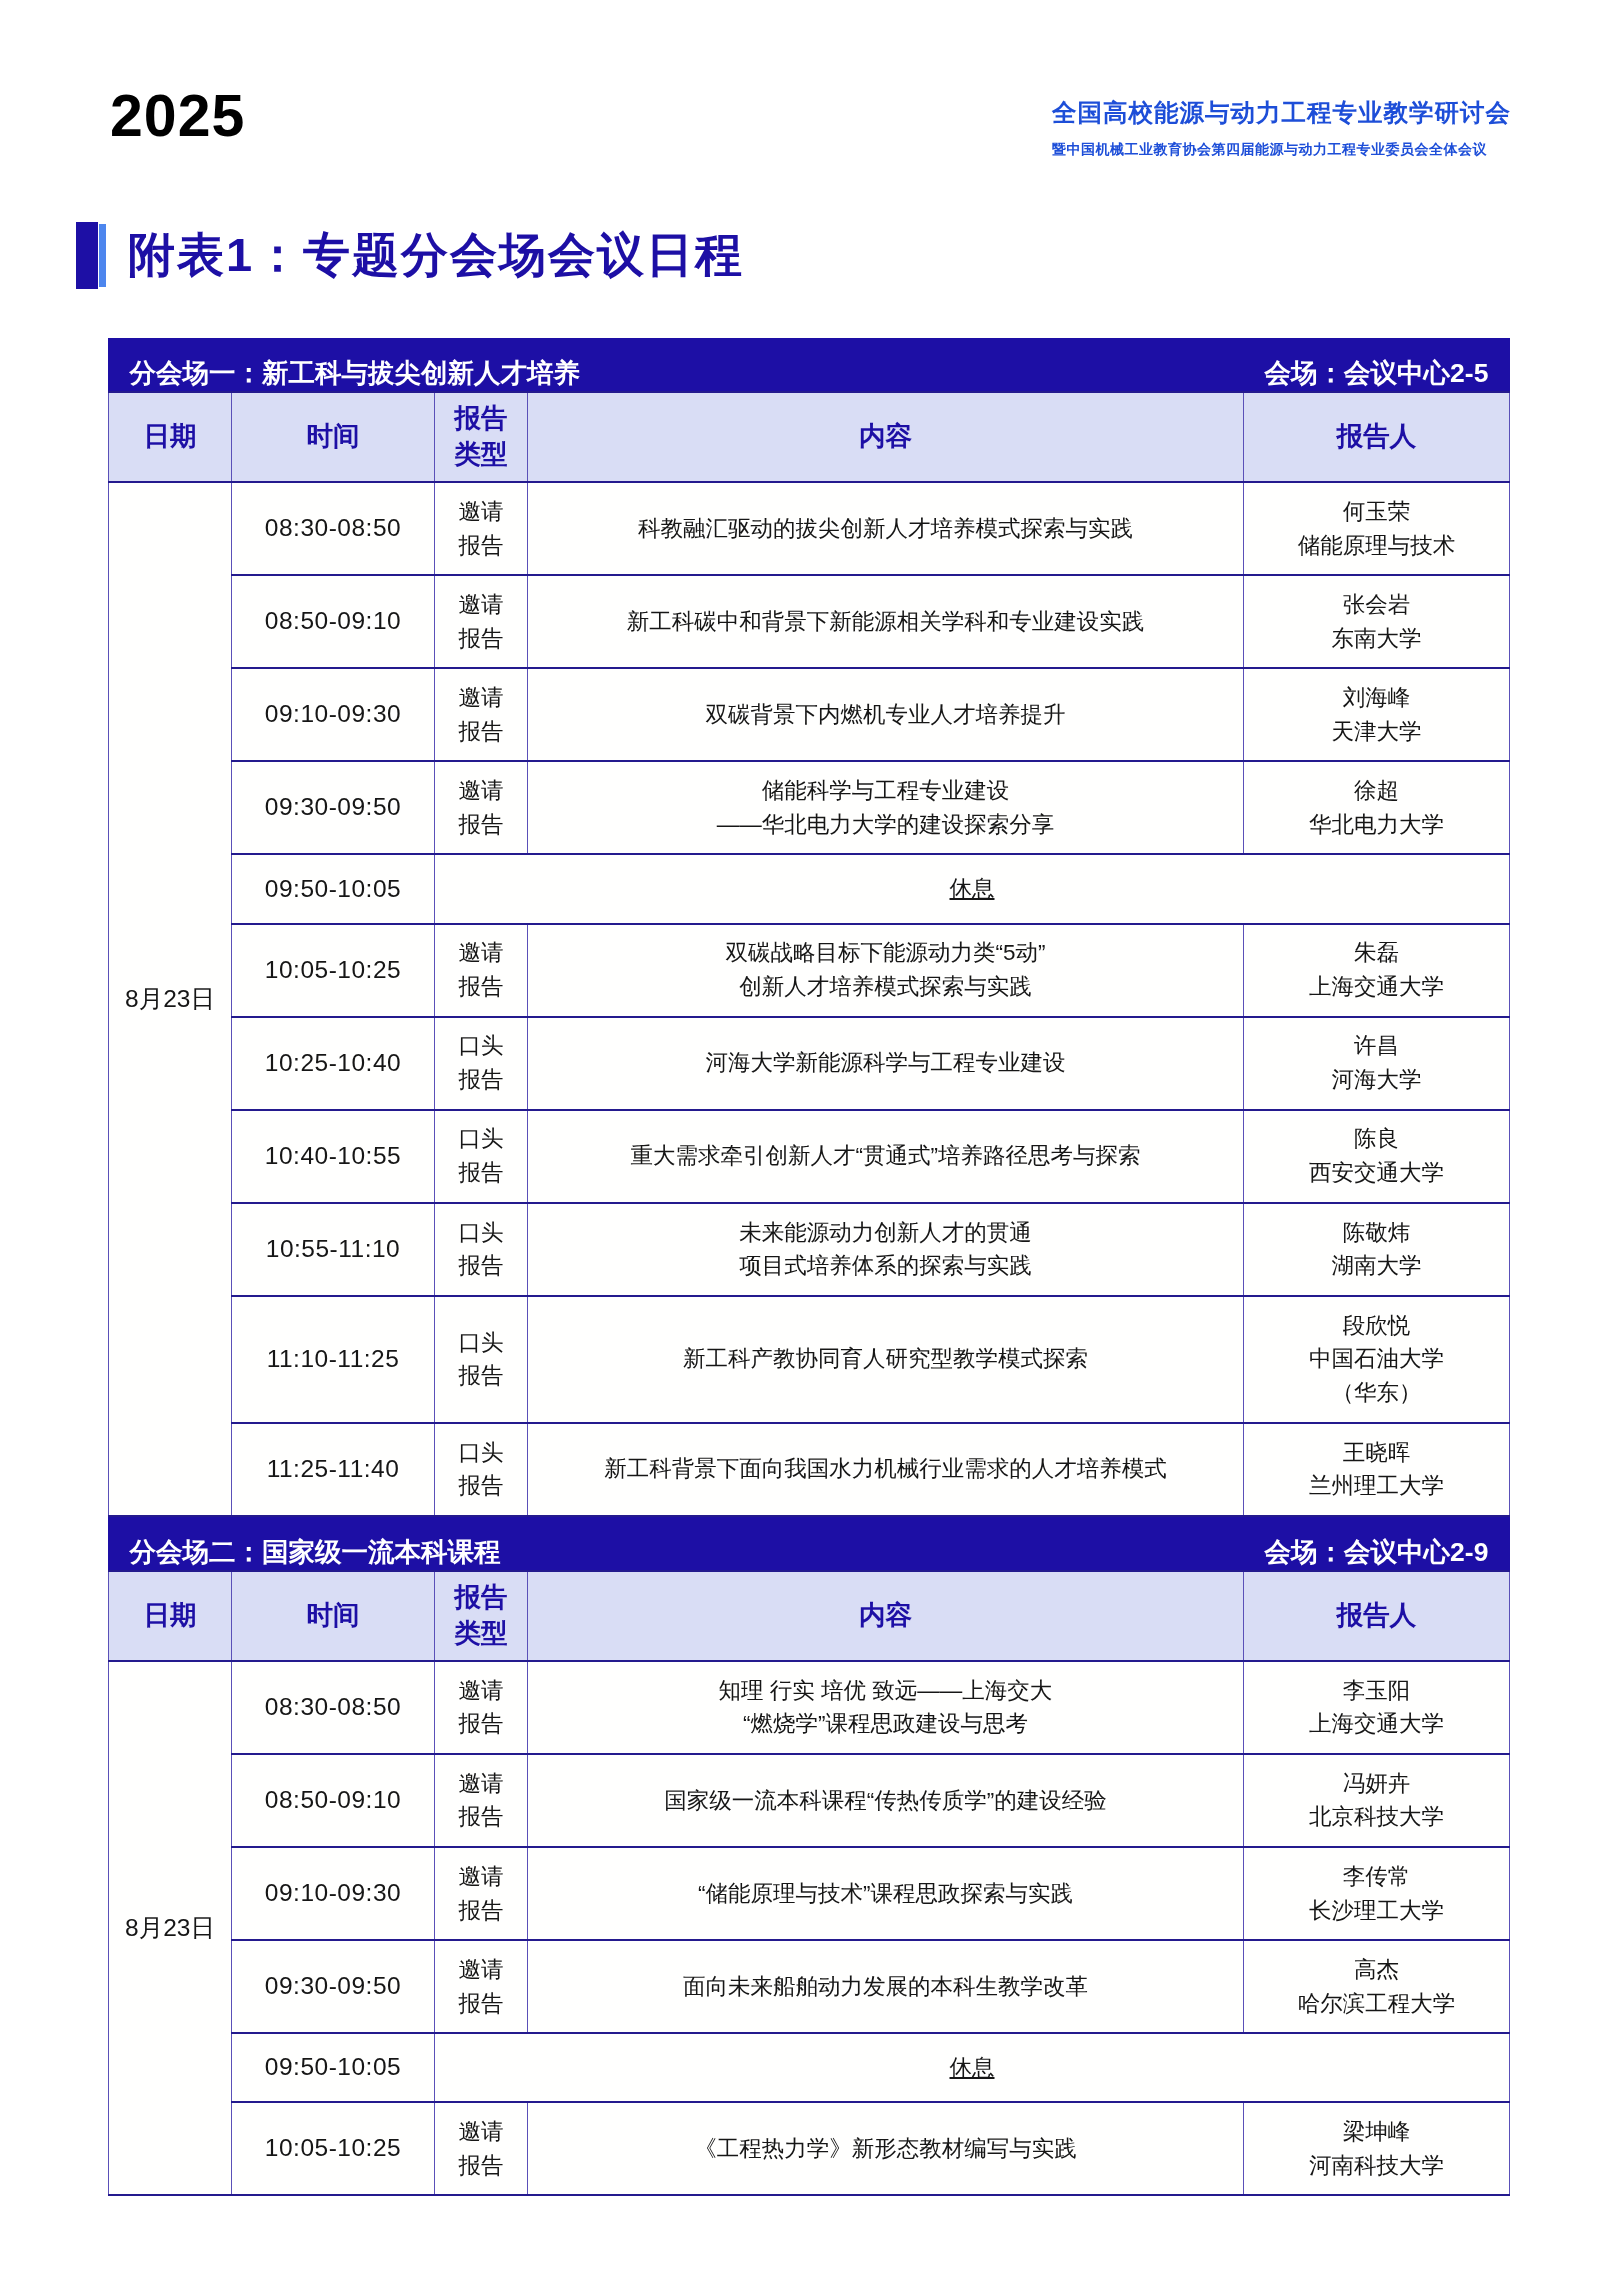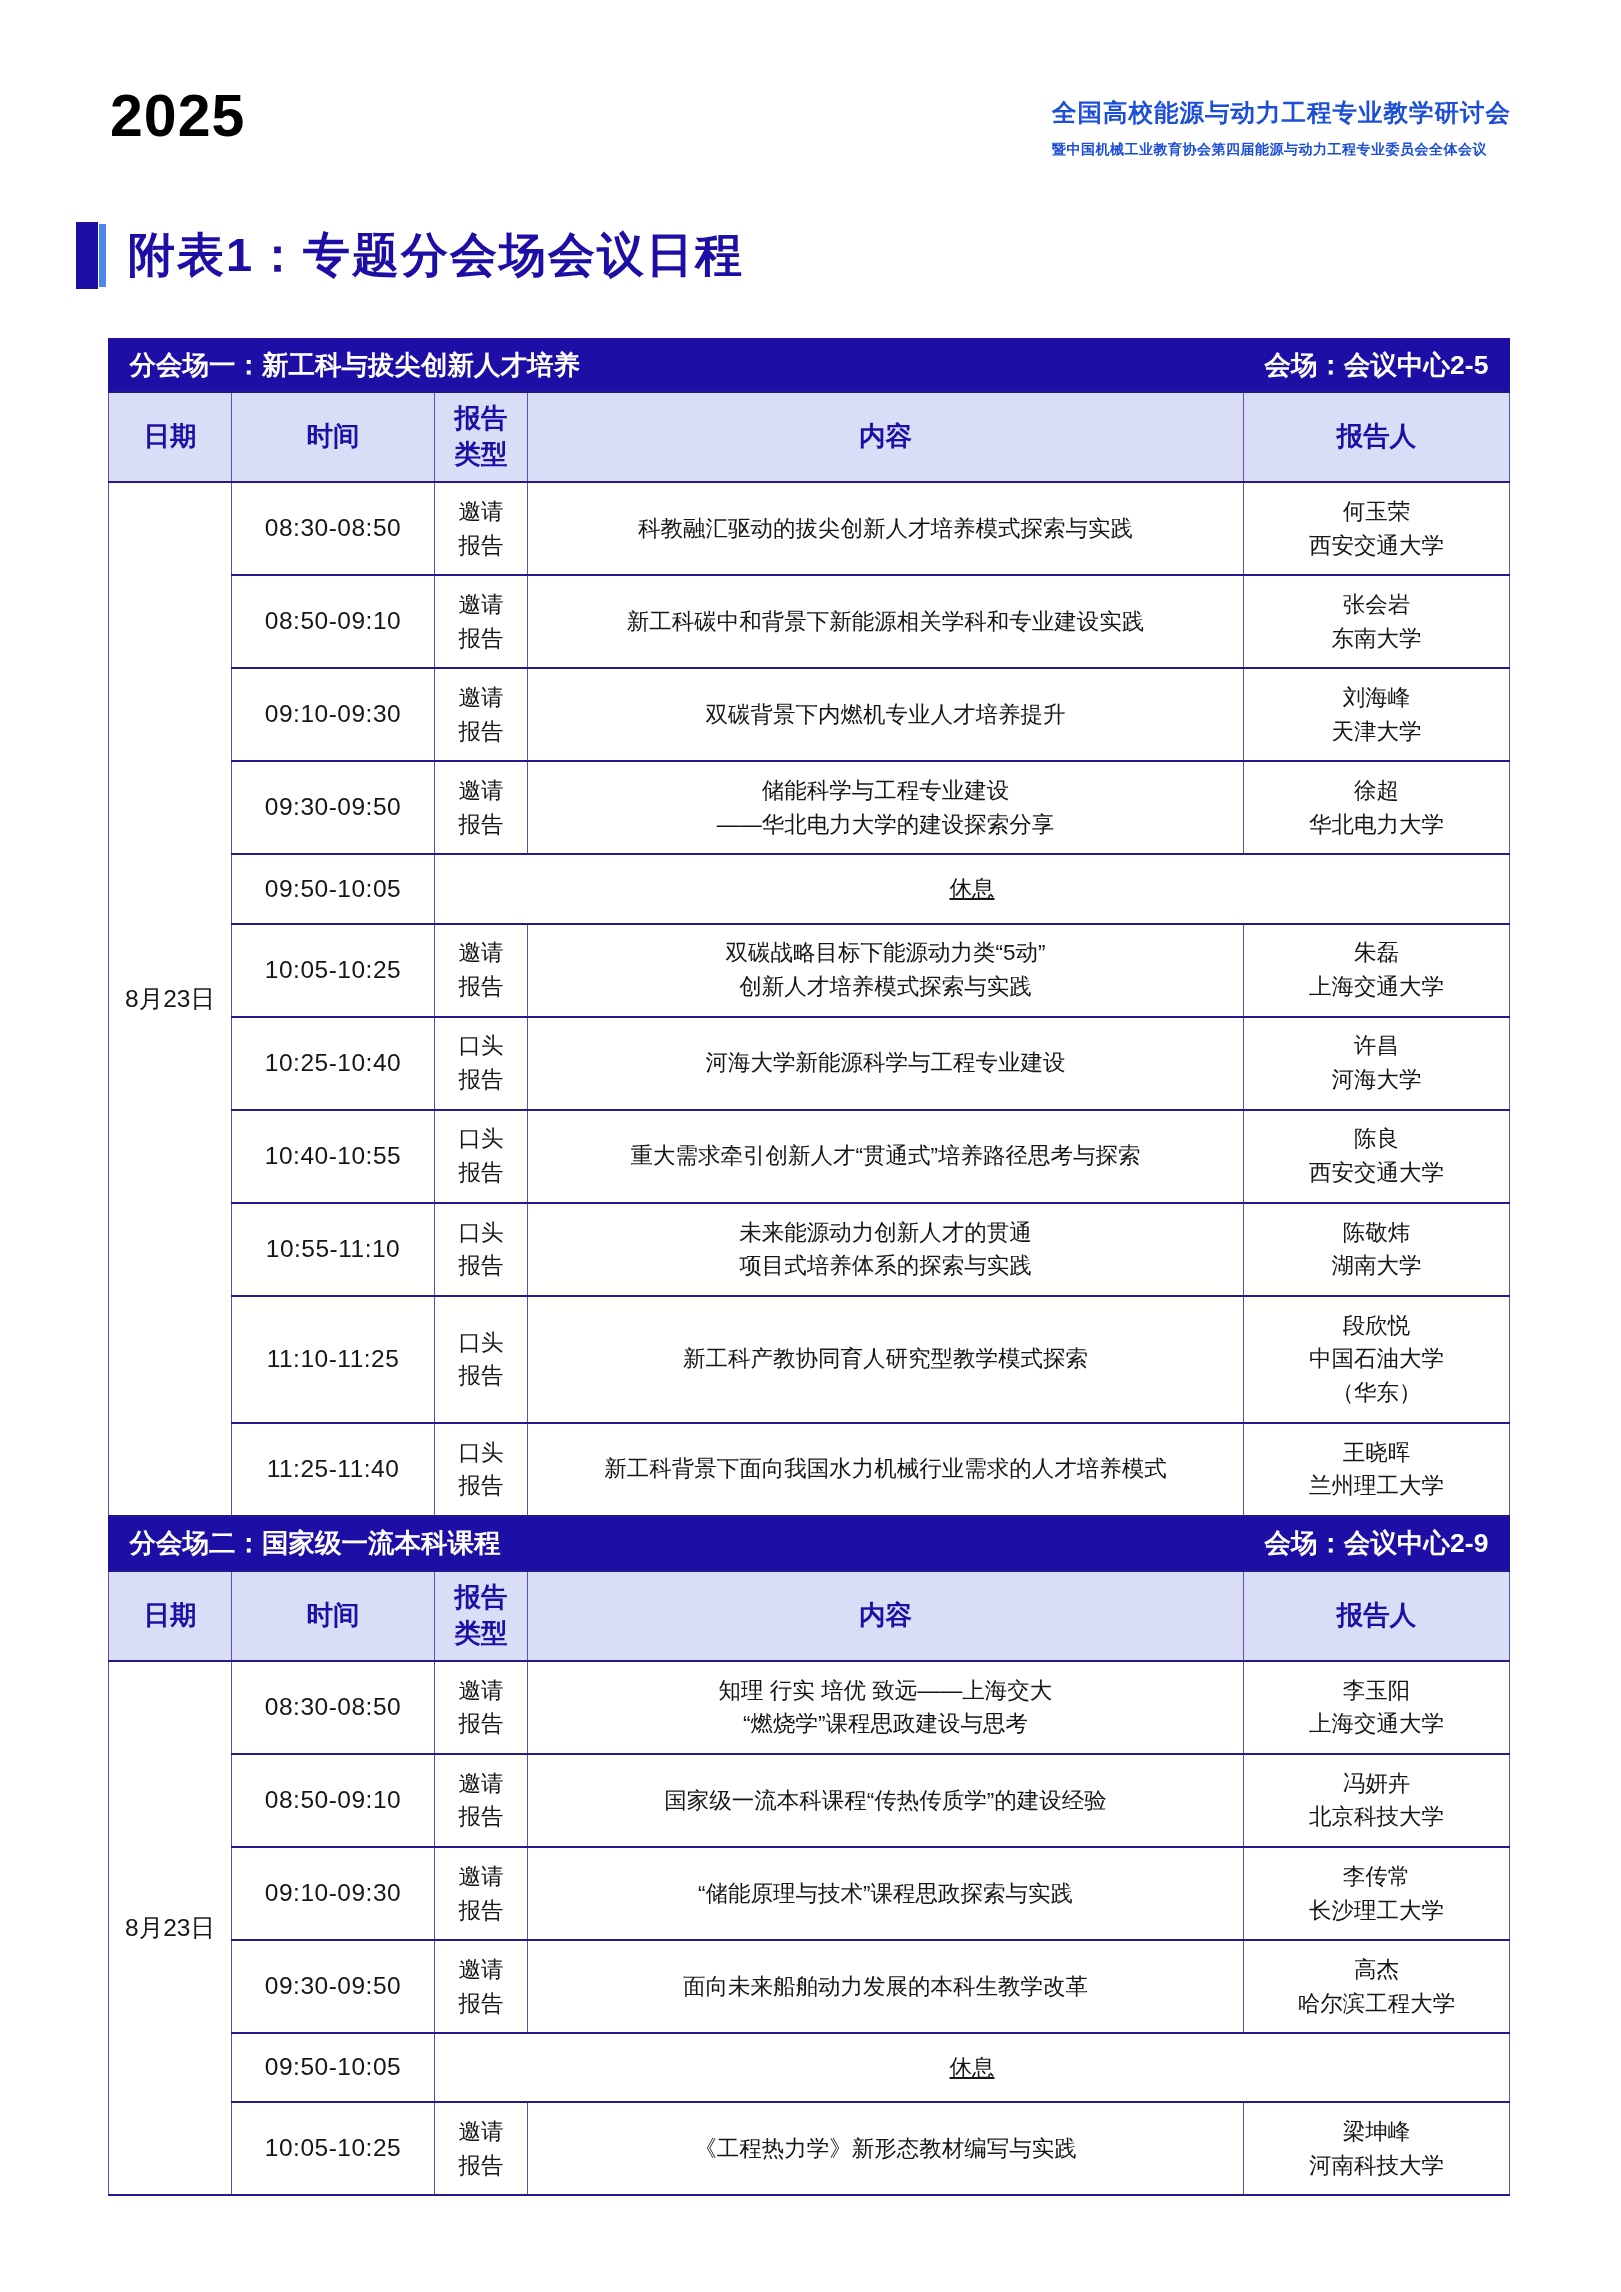--- a/index.html
+++ b/index.html
@@ -31,21 +31,21 @@
   .page-title {
     margin-left:21.6px; font-size:47px; font-weight:700; color:#1d0fa5;
     letter-spacing:2px;
   }
 
   
   .tables-wrap { position:absolute; left:108px; top:338px; width:1402px; }
 
   .band {
     height:53px; background:#1d0fa5; color:#ffffff;
-    display:flex; justify-content:space-between; align-items:center;
+    display:flex; justify-content:space-between; align-items:flex-end;
     padding:0 21.6px; font-size:26.5px; font-weight:700;
   }
 
   table { width:100%; border-collapse:collapse; table-layout:fixed; }
   col.c0 { width:123px; } col.c1 { width:203px; } col.c2 { width:93px; }
   col.c3 { width:716px; } col.c4 { width:266px; }
 
   th, td {
     border-top:2px solid #241a8e; border-bottom:2px solid #241a8e;
     border-left:1px solid #5a50b8; border-right:1px solid #5a50b8;
@@ -102,21 +102,21 @@
         </tr>
       </thead>
       <tbody>
         <tr>
           <td class="date-cell" rowspan="11">8月23日</td>
           <td class="time-cell">08:30-08:50</td>
           <td>邀请
 报告</td>
           <td>科教融汇驱动的拔尖创新人才培养模式探索与实践</td>
           <td>何玉荣
-西安交通大学</td>
+储能原理与技术</td>
         </tr>
         <tr>
           <td class="time-cell">08:50-09:10</td>
           <td>邀请
 报告</td>
           <td>新工科碳中和背景下新能源相关学科和专业建设实践</td>
           <td>张会岩
 东南大学</td>
         </tr>
         <tr>

